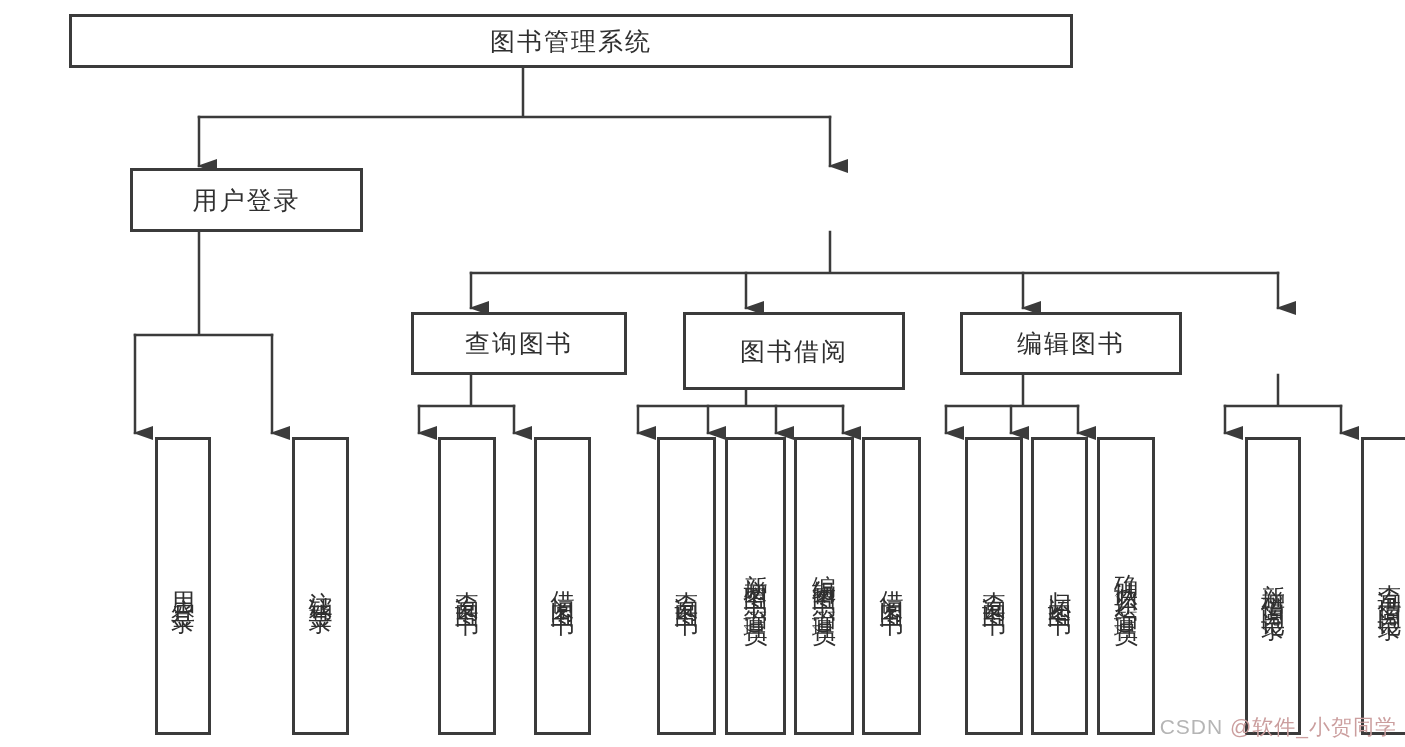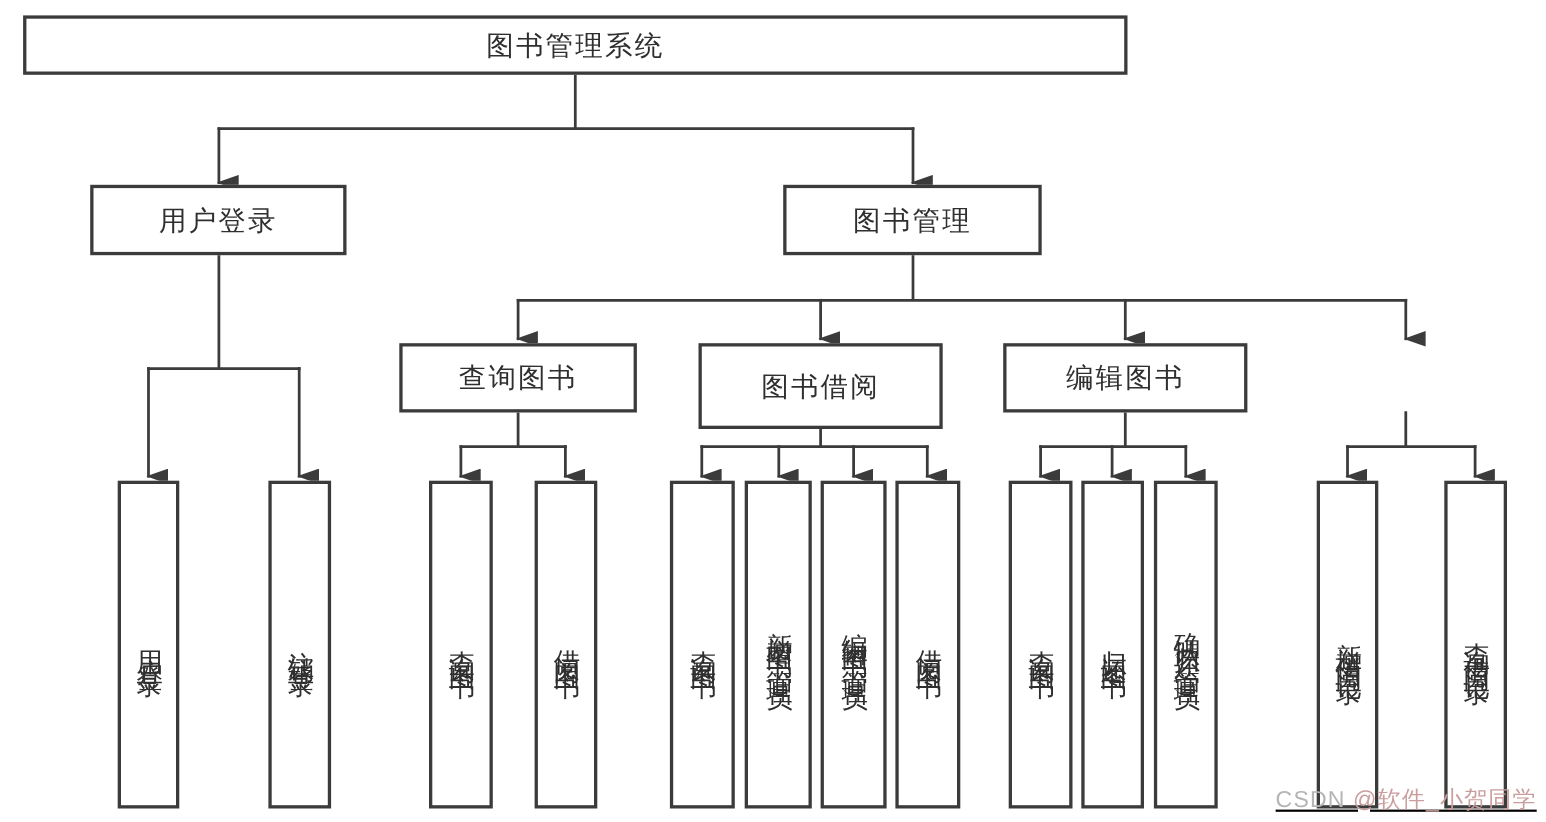--- a/index.html
+++ b/index.html
@@ -14,39 +14,39 @@
   svg.wires { position:absolute; left:0; top:0; width:1405px; height:747px; }
   .node {
     position:absolute;
     box-sizing:border-box;
     border:3px solid #3b3b3b;
     background:#ffffff;
     display:flex;
     align-items:center;
     justify-content:center;
     color:#2f2f2f;
+    margin-left:48px;
   }
   .h-node { font-size:25px; letter-spacing:2px; white-space:nowrap; }
   .v-node .vtext {
     writing-mode:vertical-rl;
     text-orientation:mixed;
     font-size:24px;
     letter-spacing:7px;
     line-height:1;
     white-space:nowrap;
   }
   .watermark {
     position:absolute;
     right:8px;
     bottom:6px;
     font-size:21px;
     letter-spacing:1px;
     white-space:nowrap;
     pointer-events:none;
-    text-decoration:underline;
   }
   .wm-prefix { color:#b5b5b5; }
   .wm-handle { color:#cb9e9e; }
 </style>
 </head>
 <body>
 
 <div class="canvas">
 
   <svg class="wires" viewBox="0 0 1405 747" xmlns="http://www.w3.org/2000/svg">
@@ -88,21 +88,20 @@
 
       <path d="M1278,375 V406 M1225,406 H1341"></path>
       <line x1="1225" y1="406" x2="1225" y2="433" marker-end="url(#arw)"></line>
       <line x1="1341" y1="406" x2="1341" y2="433" marker-end="url(#arw)"></line>
     </g>
   </svg>
 
   <div class="node h-node" style="left:21px;top:14px;width:1004px;height:54px">图书管理系统</div>
 
   <div class="node h-node" style="left:82px;top:168px;width:233px;height:64px">用户登录</div>
-  <div class="node h-node" style="left:712px;top:168px;width:235px;height:64px">图书管理</div>
 
   <div class="node h-node" style="left:363px;top:312px;width:216px;height:63px">查询图书</div>
   <div class="node h-node" style="left:635px;top:312px;width:222px;height:78px">图书借阅</div>
   <div class="node h-node" style="left:912px;top:312px;width:222px;height:63px">编辑图书</div>
 
   <div class="node v-node" style="left:107px;top:437px;width:56px;height:298px">
     <span class="vtext">用户登录</span>
   </div>
   <div class="node v-node" style="left:244px;top:437px;width:57px;height:298px">
     <span class="vtext">注销登录</span>

